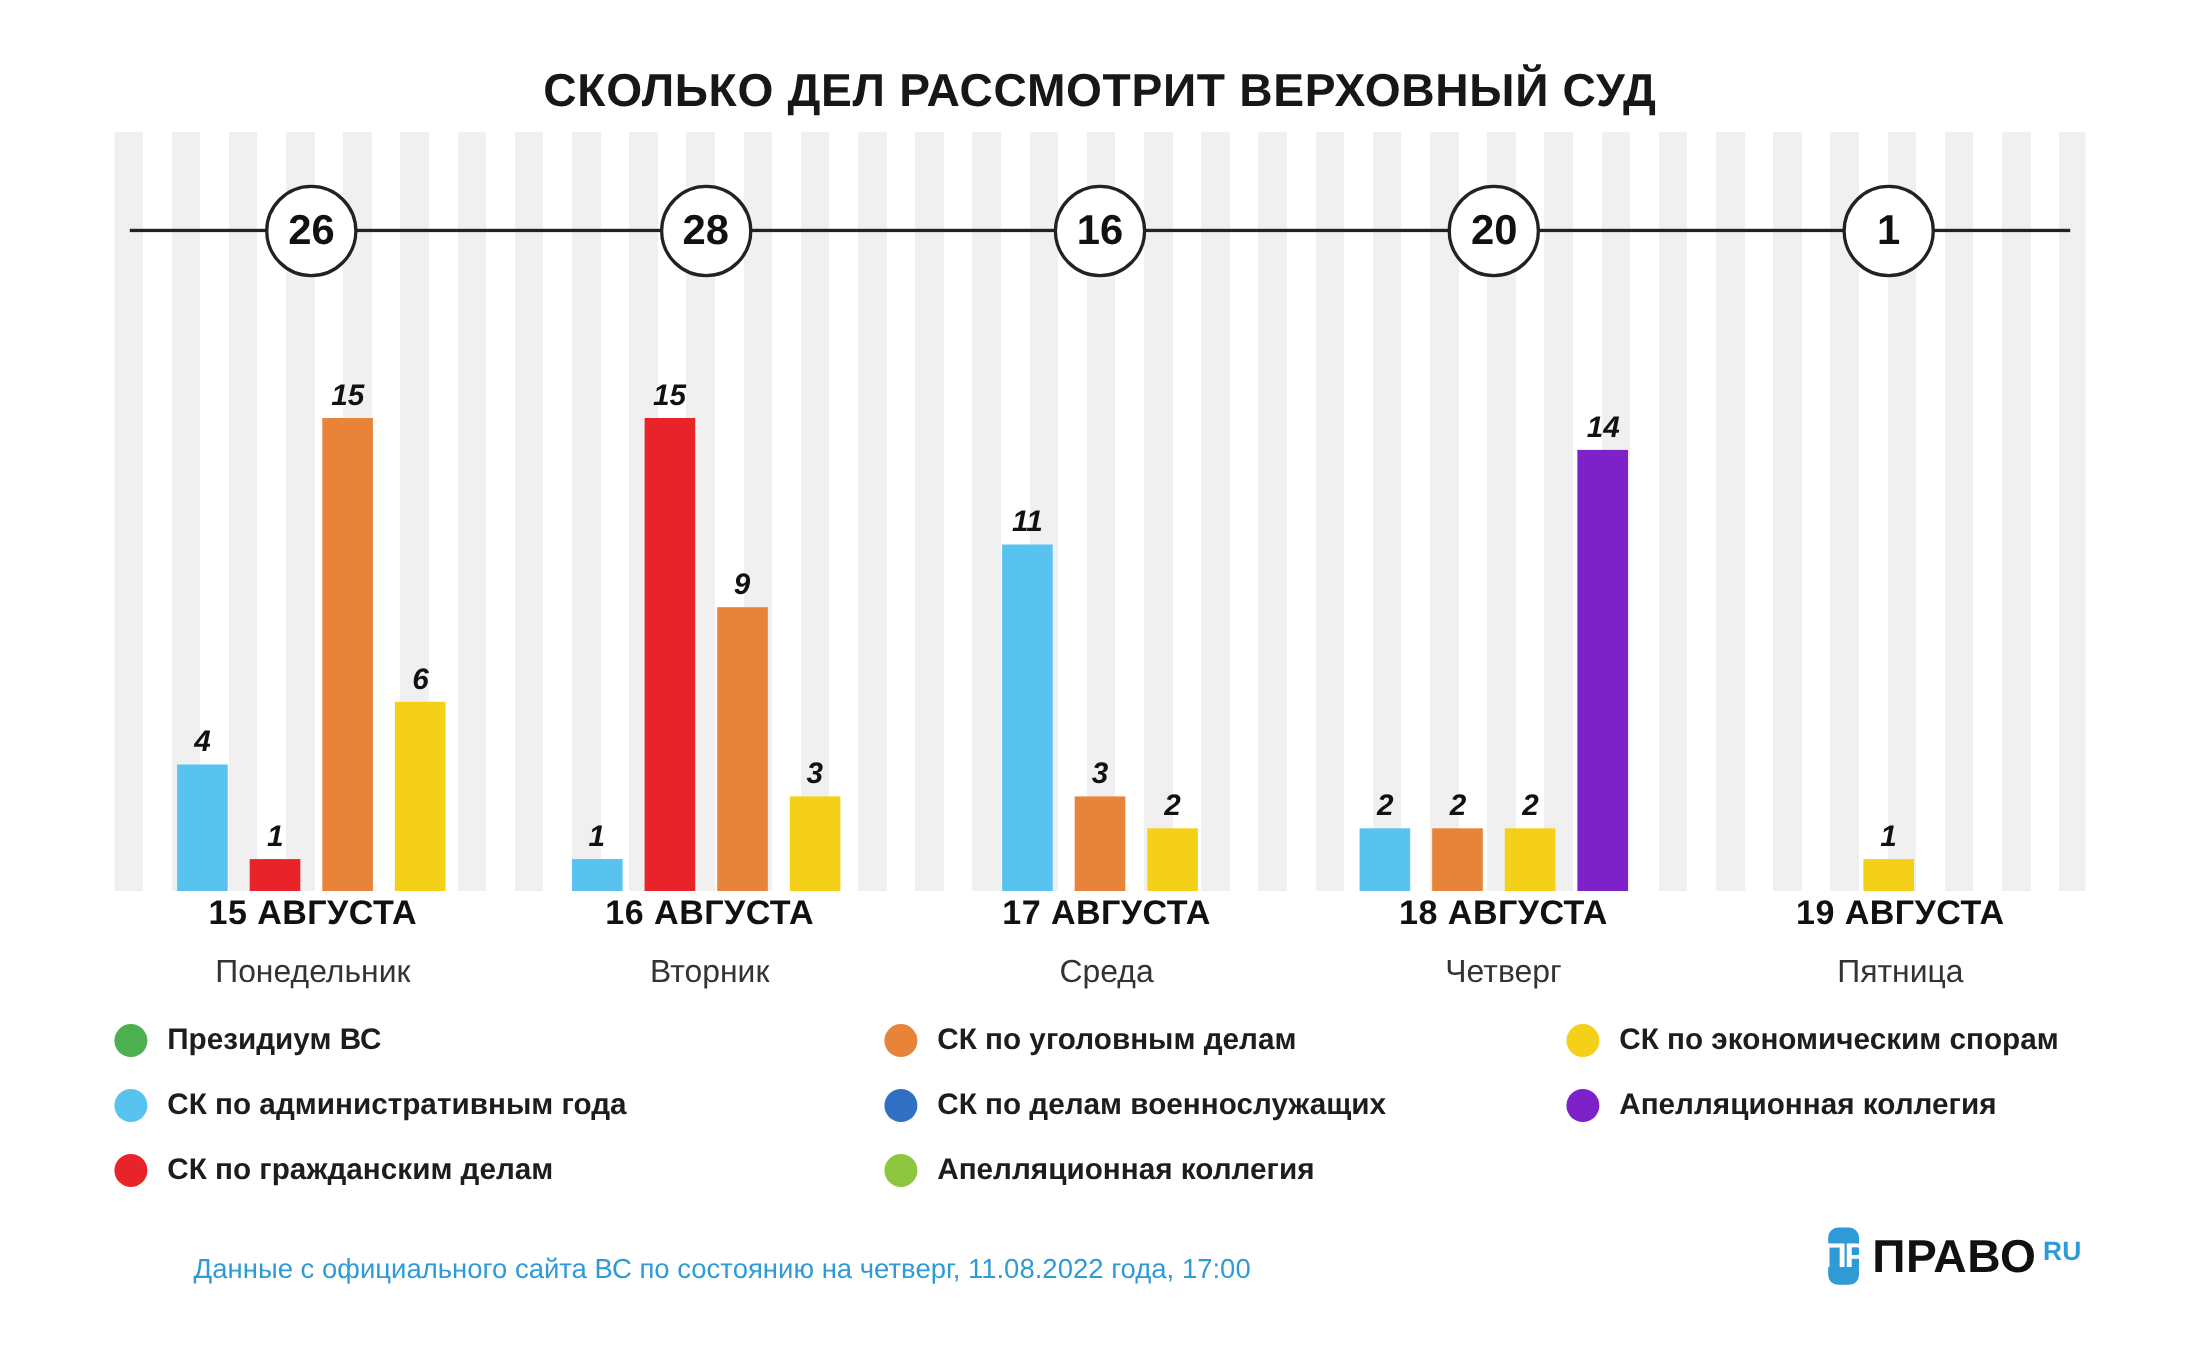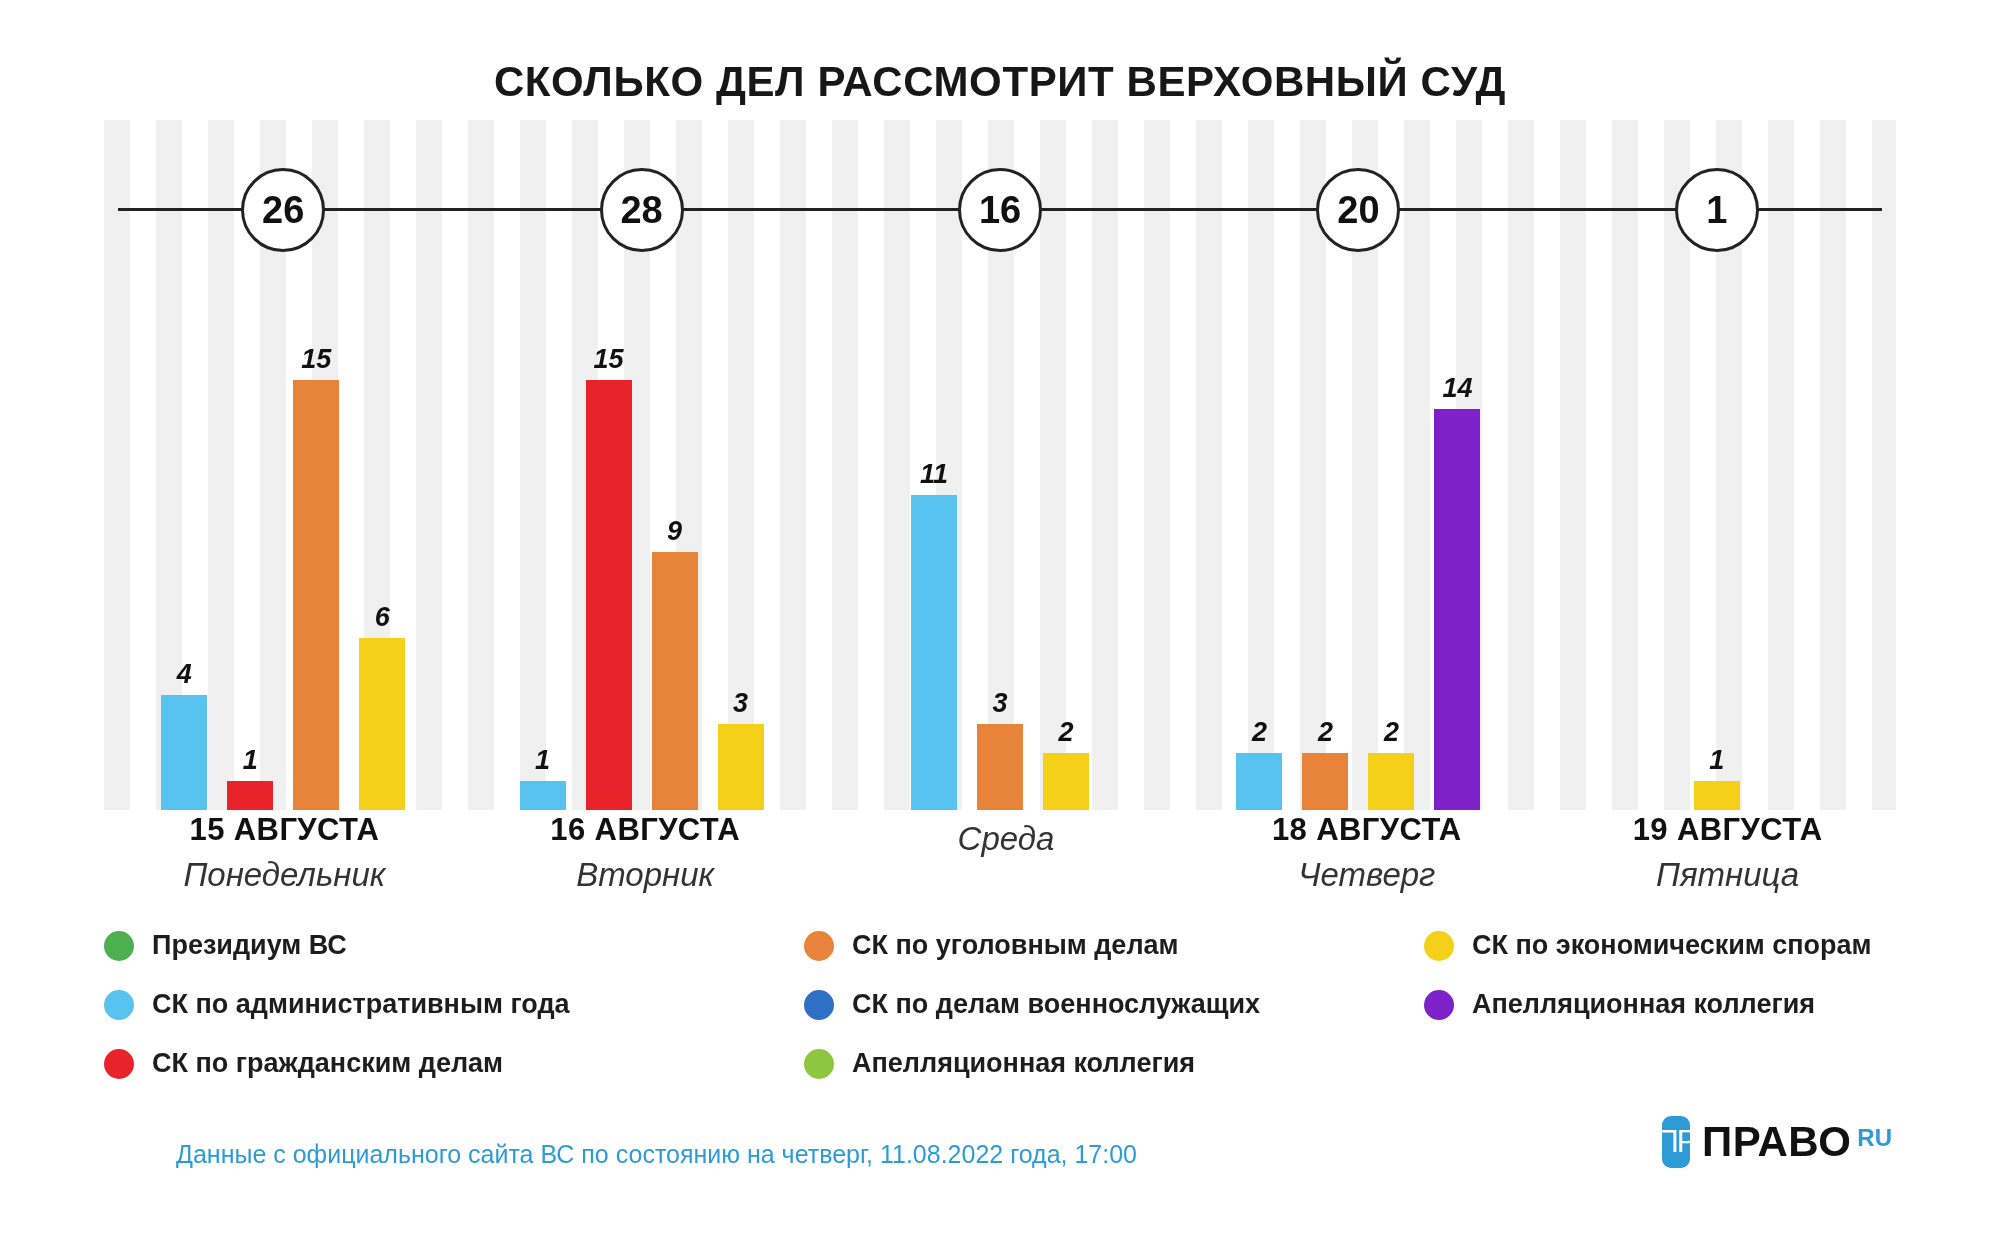--- a/index.html
+++ b/index.html
@@ -150,24 +150,23 @@
     text-align: center;
   }
   .day-caption .d-date {
     font-size: 31px;
     font-weight: bold;
     letter-spacing: .4px;
     color: #111;
     text-transform: uppercase;
   }
   .day-caption .d-week {
-    margin-top: 8px;
-    font-size: 33px;
+    margin-top: 20px;
+    font-size: 29px;
     color: #333;
-    font-style: italic;
   }
   
   .legend {
     position: absolute;
     left: 104px;
     right: 104px;
     top: 930px;
     display: grid;
     grid-template-columns: 700px 620px auto;
     row-gap: 28px;
@@ -203,21 +202,21 @@
     align-items: center;
     gap: 12px;
   }
   .brand-mark {
     width: 28px;
     height: 52px;
     border-radius: 9px;
     background: #2e9bd6;
     color: #fff;
     font-size: 31px;
-    font-weight: normal;
+    font-weight: bold;
     display: flex;
     align-items: center;
     justify-content: center;
     letter-spacing: -2px;
   }
   .brand-name {
     font-size: 42px;
     font-weight: bold;
     color: #111;
     letter-spacing: .5px;
@@ -339,20 +338,21 @@
   <div class="days" id="days-row">
       <div class="day-caption">
         <div class="d-date">15 АВГУСТА</div>
         <div class="d-week">Понедельник</div>
       </div>
       <div class="day-caption">
         <div class="d-date">16 АВГУСТА</div>
         <div class="d-week">Вторник</div>
       </div>
       <div class="day-caption">
+        <div class="d-date">17 АВГУСТА</div>
         <div class="d-week">Среда</div>
       </div>
       <div class="day-caption">
         <div class="d-date">18 АВГУСТА</div>
         <div class="d-week">Четверг</div>
       </div>
       <div class="day-caption">
         <div class="d-date">19 АВГУСТА</div>
         <div class="d-week">Пятница</div>
       </div>

